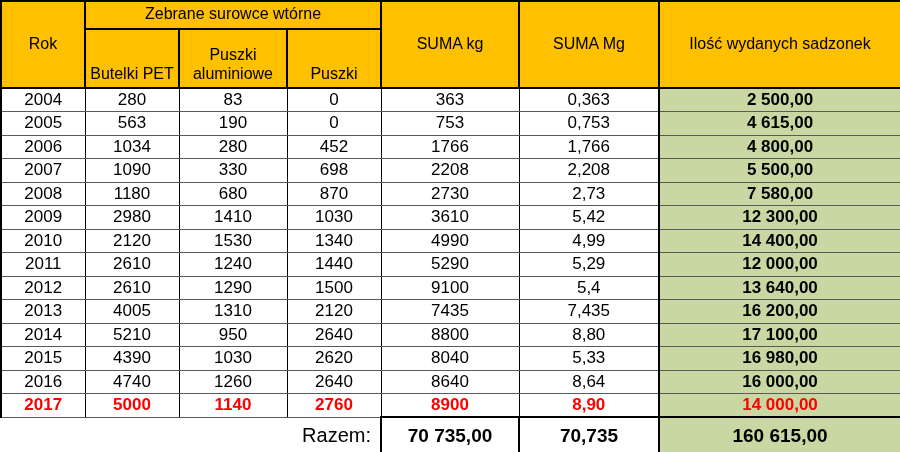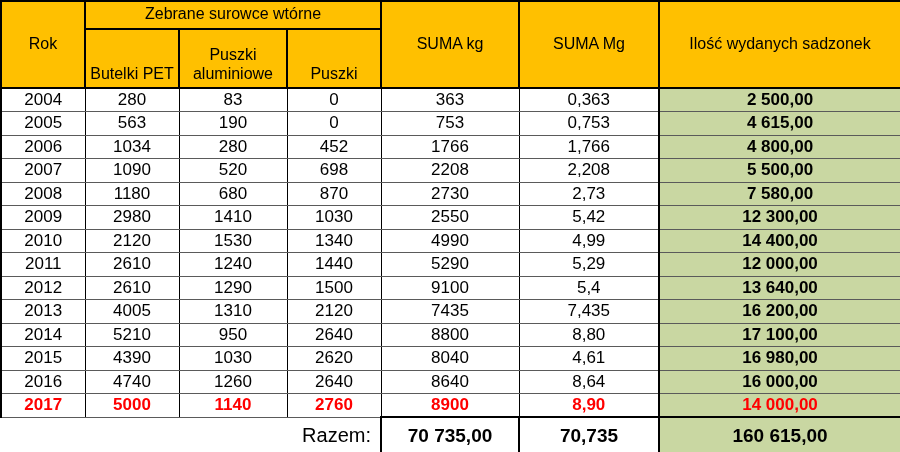--- a/index.html
+++ b/index.html
@@ -120,41 +120,41 @@
       <td>1034</td>
       <td>280</td>
       <td>452</td>
       <td>1766</td>
       <td>1,766</td>
       <td>4 800,00</td>
     </tr>
     <tr class="data-row">
       <td>2007</td>
       <td>1090</td>
-      <td>520</td>
+      <td>330</td>
       <td>698</td>
       <td>2208</td>
       <td>2,208</td>
       <td>5 500,00</td>
     </tr>
     <tr class="data-row">
       <td>2008</td>
       <td>1180</td>
       <td>680</td>
       <td>870</td>
       <td>2730</td>
       <td>2,73</td>
       <td>7 580,00</td>
     </tr>
     <tr class="data-row">
       <td>2009</td>
       <td>2980</td>
       <td>1410</td>
       <td>1030</td>
-      <td>2550</td>
+      <td>3610</td>
       <td>5,42</td>
       <td>12 300,00</td>
     </tr>
     <tr class="data-row">
       <td>2010</td>
       <td>2120</td>
       <td>1530</td>
       <td>1340</td>
       <td>4990</td>
       <td>4,99</td>
@@ -195,21 +195,21 @@
       <td>8800</td>
       <td>8,80</td>
       <td>17 100,00</td>
     </tr>
     <tr class="data-row">
       <td>2015</td>
       <td>4390</td>
       <td>1030</td>
       <td>2620</td>
       <td>8040</td>
-      <td>4,61</td>
+      <td>5,33</td>
       <td>16 980,00</td>
     </tr>
     <tr class="data-row">
       <td>2016</td>
       <td>4740</td>
       <td>1260</td>
       <td>2640</td>
       <td>8640</td>
       <td>8,64</td>
       <td>16 000,00</td>

